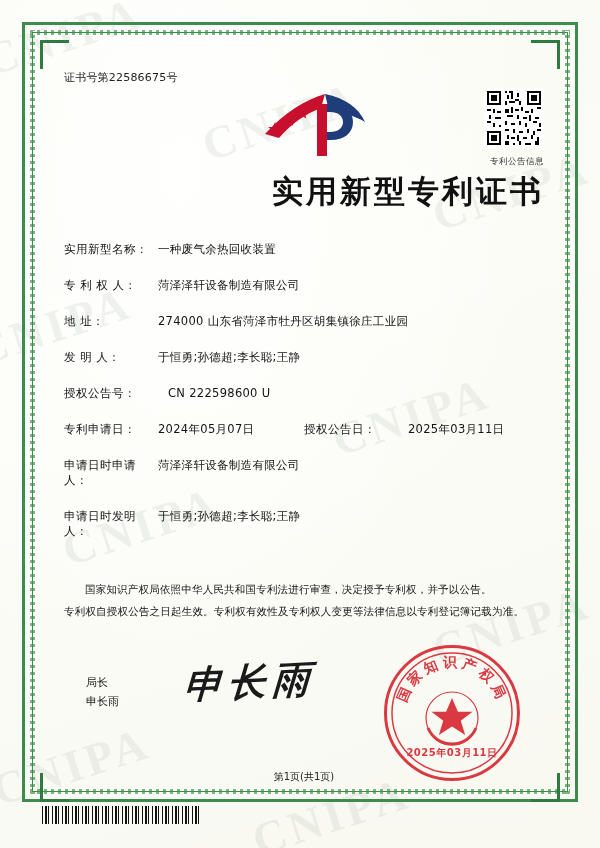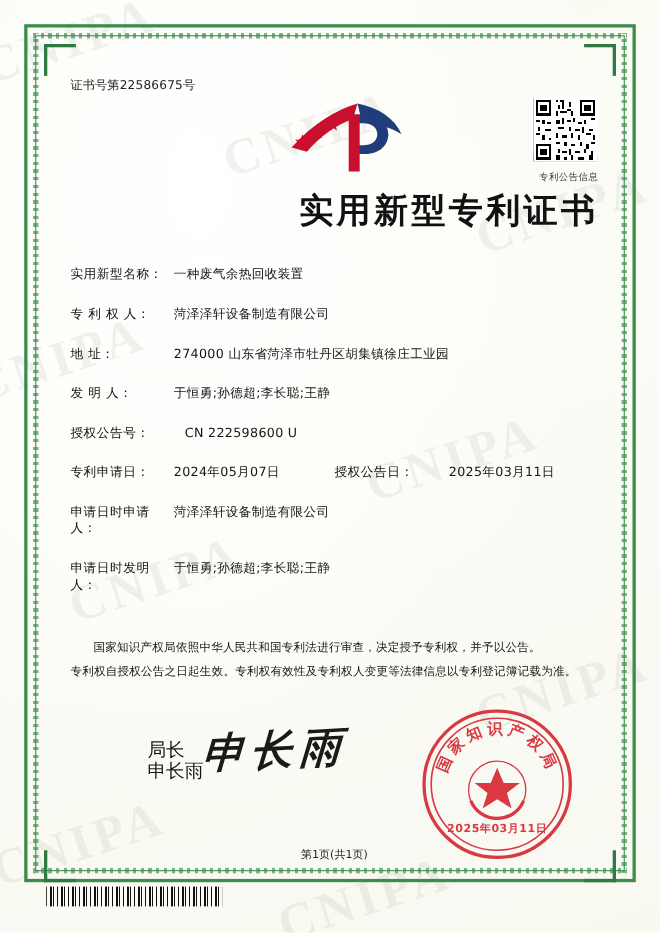--- a/index.html
+++ b/index.html
@@ -194,24 +194,23 @@
 
   
   .sign-area {
     position: relative;
     margin-top: 42px;
     height: 110px;
   }
   .sign-label {
     position: absolute;
     left: 22px; top: 10px;
-    font-size: 17px;
+    font-size: 11px;
     line-height: 19px;
     color: #141414;
-    margin-left: 48px;
   }
   .signature {
     position: absolute;
     left: 120px; top: -6px;
     font-family: "Liberation Serif", "DejaVu Serif", serif;
     font-size: 38px;
     font-style: italic;
     font-weight: bold;
     color: #1a1a1a;
     transform: rotate(-3deg) skewX(-6deg);

